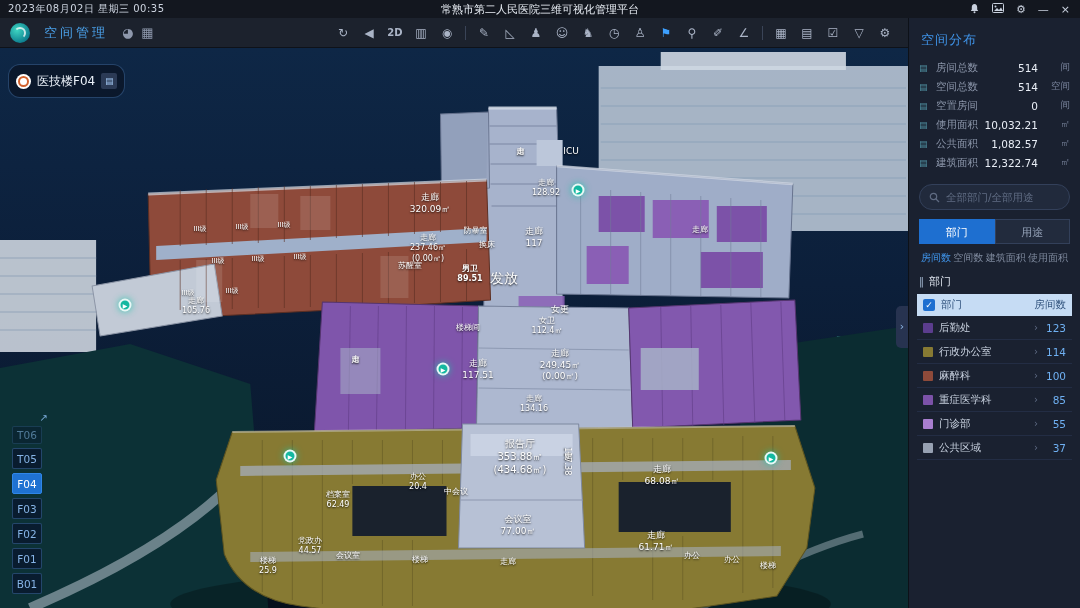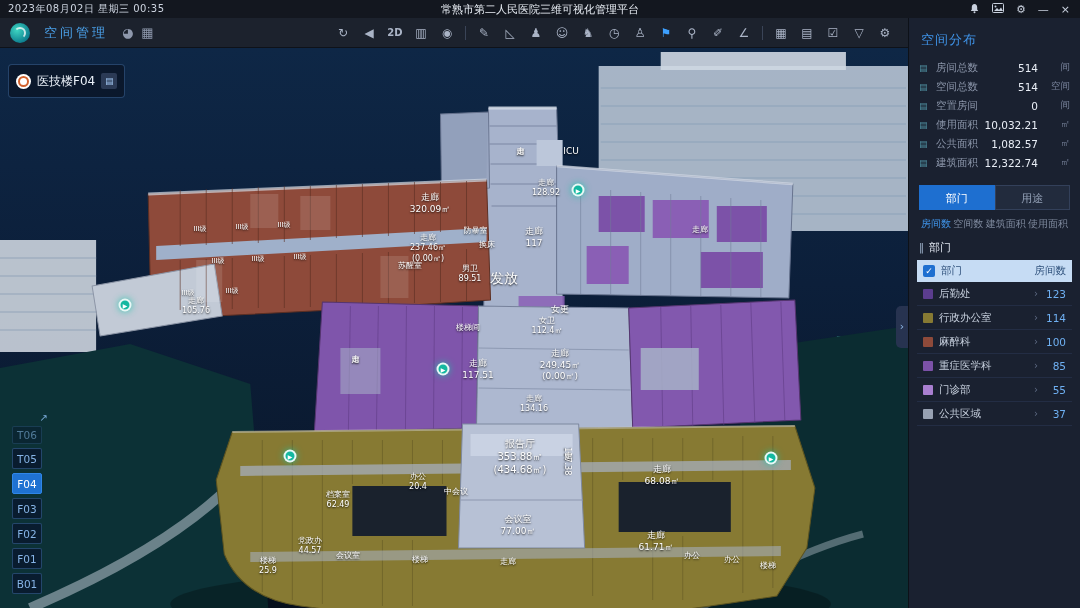--- a/index.html
+++ b/index.html
@@ -26,21 +26,21 @@
   .tb-left-icon{color:#8e98ac;font-size:13px;cursor:pointer}
   .tools{margin-left:auto;display:flex;align-items:center}
   .tool{width:26px;text-align:center;color:#aab4c6;font-size:12px;cursor:pointer;line-height:30px}
   .tool.active{color:#3da0ff}
   .tool.t2d{font-size:10px;font-weight:bold;letter-spacing:0}
   .tdiv{width:1px;height:14px;background:#3a4457;margin:0 5px}
 
   
   .scene{flex:1;position:relative;overflow:hidden;background:linear-gradient(180deg,#0e2746 0%,#0c1f3a 42%,#091527 100%)}
   .scene>svg{position:absolute;left:0;top:0;width:100%;height:100%}
-  .badge{position:absolute;left:8px;top:16px;height:26px;background:rgba(10,22,40,.85);border:1px solid rgba(90,150,220,.35);border-radius:4px;display:flex;align-items:center;gap:6px;padding:16px 7px;color:#eaf0f8;font-size:12px;z-index:5}
+  .badge{position:absolute;left:8px;top:16px;height:26px;background:rgba(10,22,40,.85);border:1px solid rgba(90,150,220,.35);border-radius:12px;display:flex;align-items:center;gap:6px;padding:16px 7px;color:#eaf0f8;font-size:12px;z-index:5}
   .badge-ico{width:15px;height:15px;border-radius:50%;background:#fff;position:relative;flex:0 0 auto}
   .badge-ico::after{content:"";position:absolute;inset:2px;border-radius:50%;border:2px solid #d2622e}
   .badge-menu{width:16px;height:16px;background:#2b3a55;border-radius:2px;color:#9fc4ee;font-size:9px;line-height:16px;text-align:center;cursor:pointer}
 
   .floors{position:absolute;left:12px;bottom:14px;display:flex;flex-direction:column;gap:4px;z-index:6}
   .floor{width:30px;height:21px;line-height:21px;text-align:center;font-size:10.5px;color:#86b4e6;background:rgba(8,24,46,.82);border:1px solid rgba(90,150,220,.35);border-radius:2px;cursor:pointer}
   .floor.active{background:#1f72d2;color:#fff;border-color:#2f86e8}
   .floor.faded{opacity:.55;height:18px;line-height:16px}
   .floors .expand{position:absolute;top:-14px;right:-6px;color:#7fb0e0;font-size:10px;cursor:pointer}
 
@@ -319,21 +319,21 @@
 
         <div class="labels">
             <div class="label" style="left: 430px; top: 156px; font-size: 9px;">走廊
 320.09㎡</div>
             <div class="label" style="left: 470px; top: 183px; font-size: 8px; padding-left: 11px;">防暴室</div>
             <div class="label" style="left: 428px; top: 201px; font-size: 8px;">走廊
 237.46㎡
 (0.00㎡)</div>
             <div class="label" style="left: 481px; top: 197px; font-size: 8px; margin-left: 6px;">换床</div>
             <div class="label" style="left: 410px; top: 218px; font-size: 8px;">苏醒室</div>
-            <div class="label" style="left: 470px; top: 226px; font-size: 8px;">男卫
+            <div class="label" style="left: 470px; top: 226px; font-size: 8px; font-weight: bold;">男卫
 89.51</div>
             <div class="label" style="left: 504px; top: 230px; font-size: 14px;">发放</div>
             <div class="label" style="left: 534px; top: 190px; font-size: 9px;">走廊
 117</div>
             <div class="label" style="left: 553px; top: 104px; font-size: 9px; padding-left: 36px;">ICU</div>
             <div class="label v" style="left: 519px; top: 92px; font-size: 8px;">走廊</div>
             <div class="label" style="left: 546px; top: 140px; font-size: 8px;">走廊
 128.92</div>
             <div class="label" style="left: 560px; top: 262px; font-size: 9px;">女更</div>
             <div class="label" style="left: 547px; top: 278px; font-size: 8px;">女卫
@@ -439,20 +439,27 @@
             <span class="val">1,082.57</span>
             <span class="unit">㎡</span>
           </div>
           <div class="stat">
             <span class="ico">▤</span>
             <span class="lb">建筑面积</span>
             <span class="val">12,322.74</span>
             <span class="unit">㎡</span>
           </div>
         </div>
+      <div class="search">
+        <svg class="s-ico" width="11" height="11" viewBox="0 0 11 11">
+            <circle cx="4.5" cy="4.5" r="3.2" fill="none" stroke="#5f6b82" stroke-width="1.2"></circle>
+            <line x1="7" y1="7" x2="10" y2="10" stroke="#5f6b82" stroke-width="1.2"></line>
+          </svg>
+        <input placeholder="全部部门/全部用途" style="">
+      </div>
       <div class="tabs">
           <div class="tab active">部门</div>
           <div class="tab">用途</div>
         </div>
       <div class="subtabs">
           <span class="subtab active">房间数</span>
           <span class="subtab">空间数</span>
           <span class="subtab">建筑面积</span>
           <span class="subtab">使用面积</span>
         </div>

